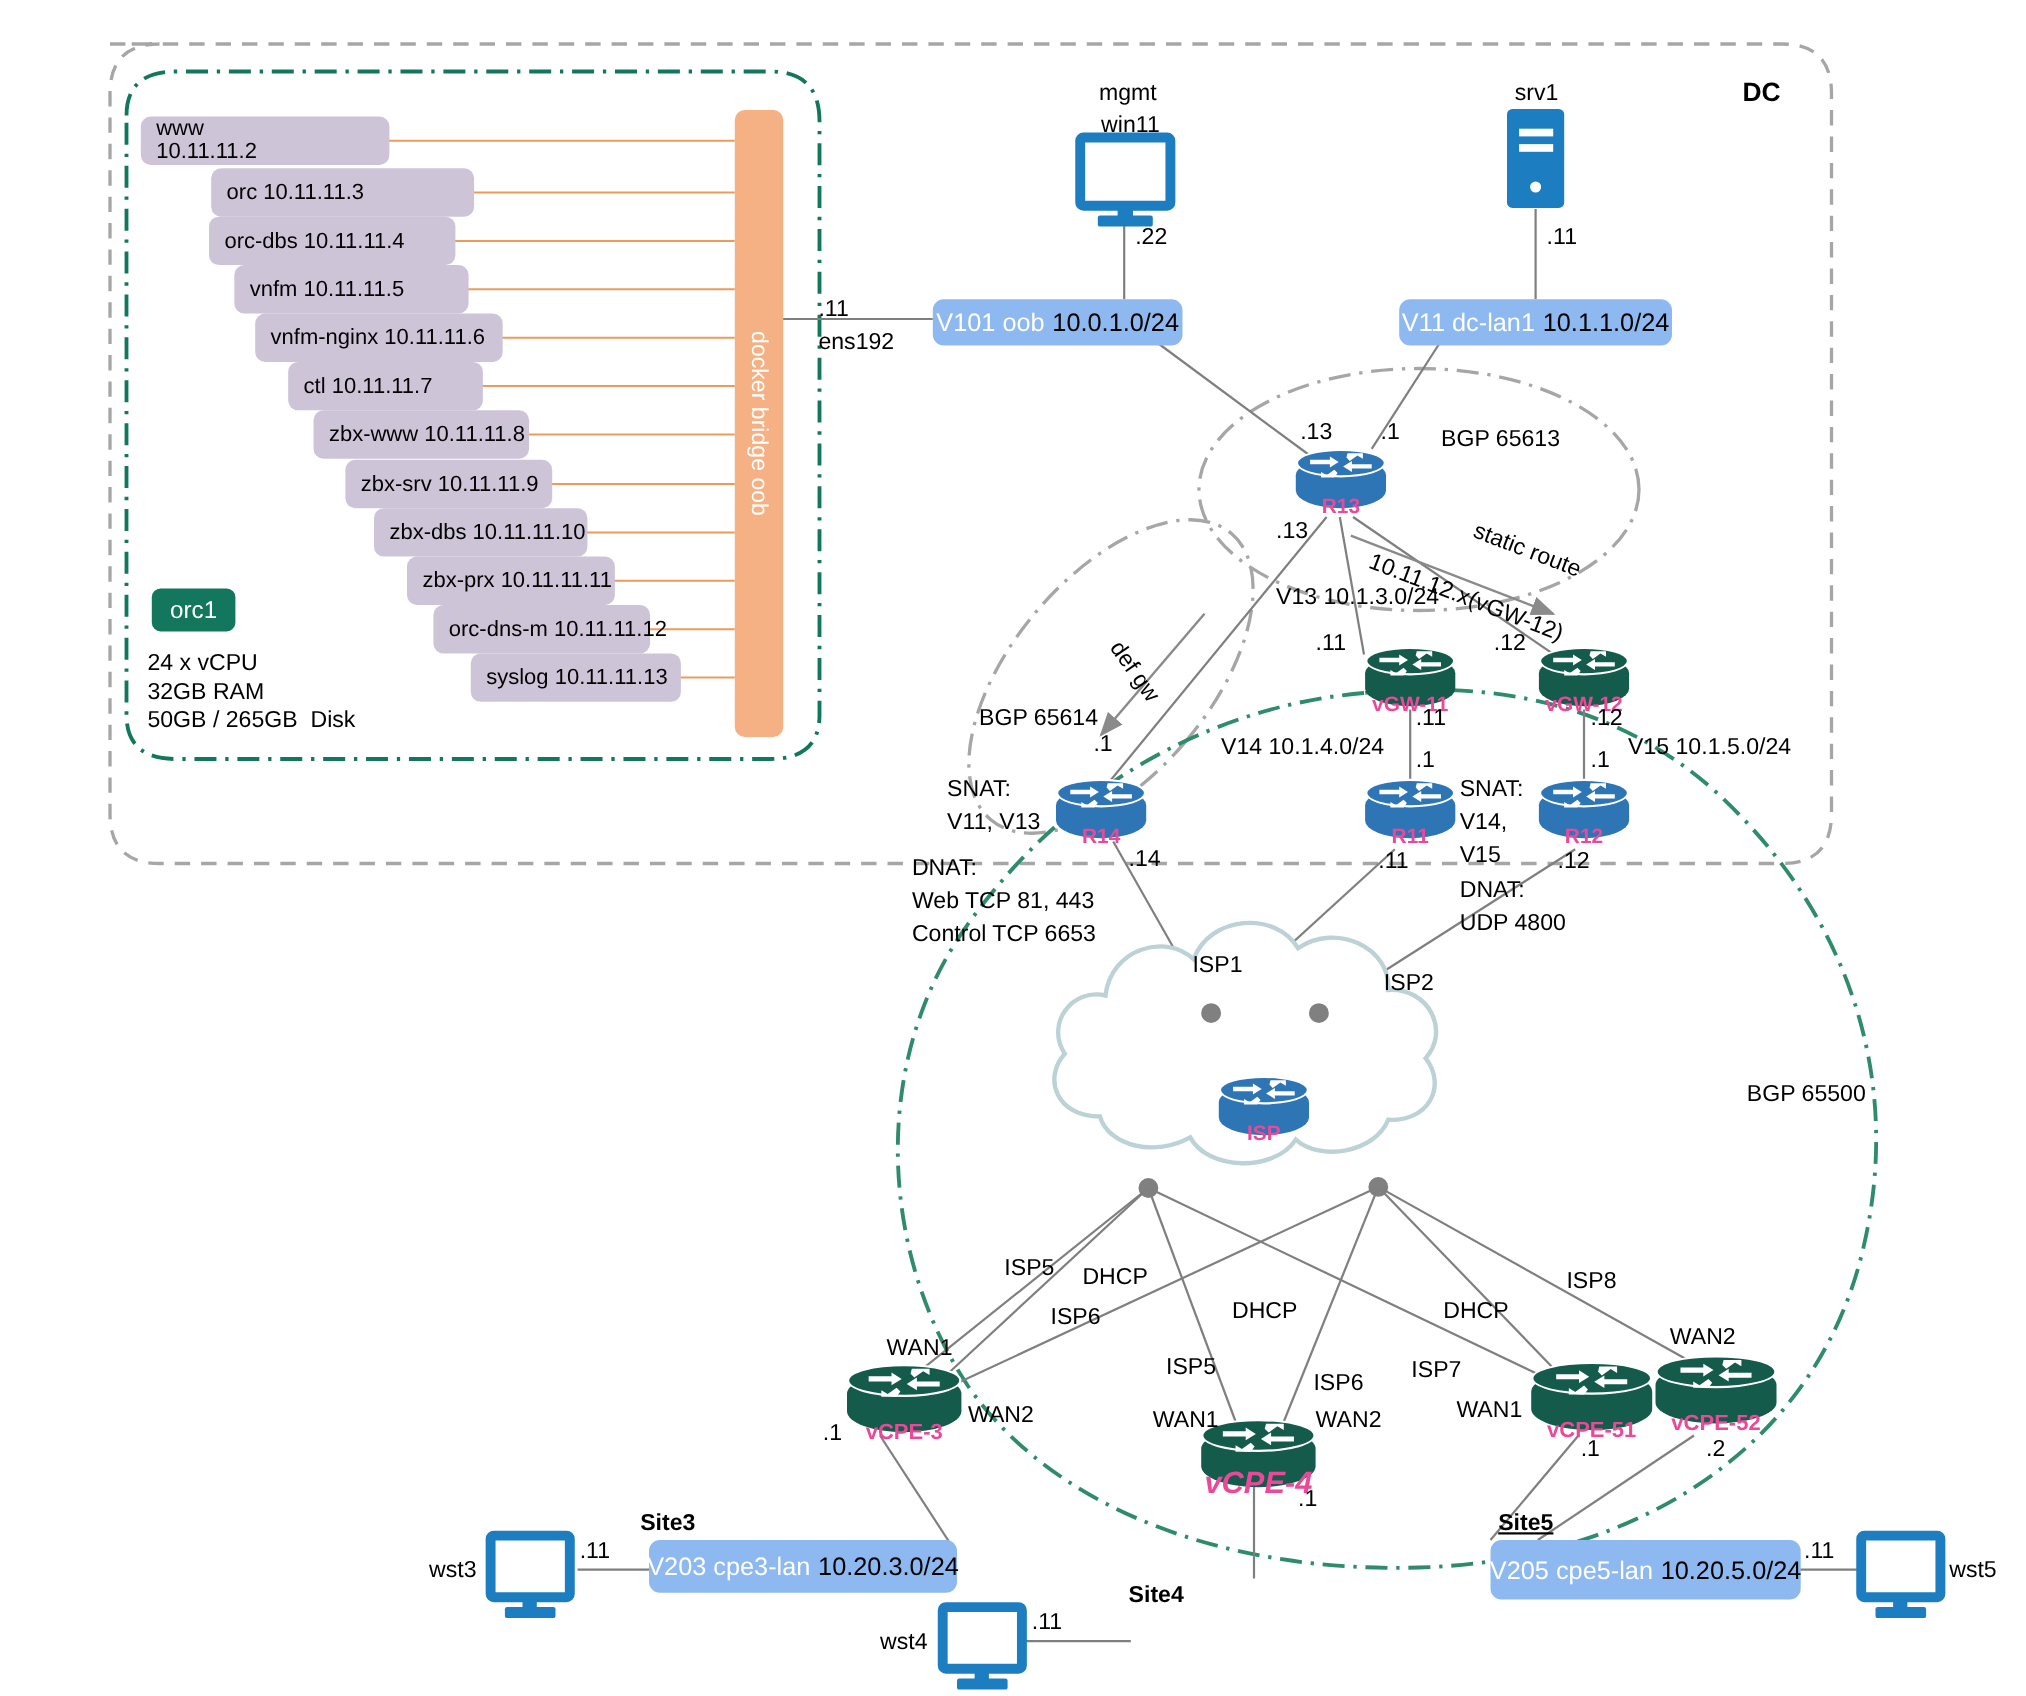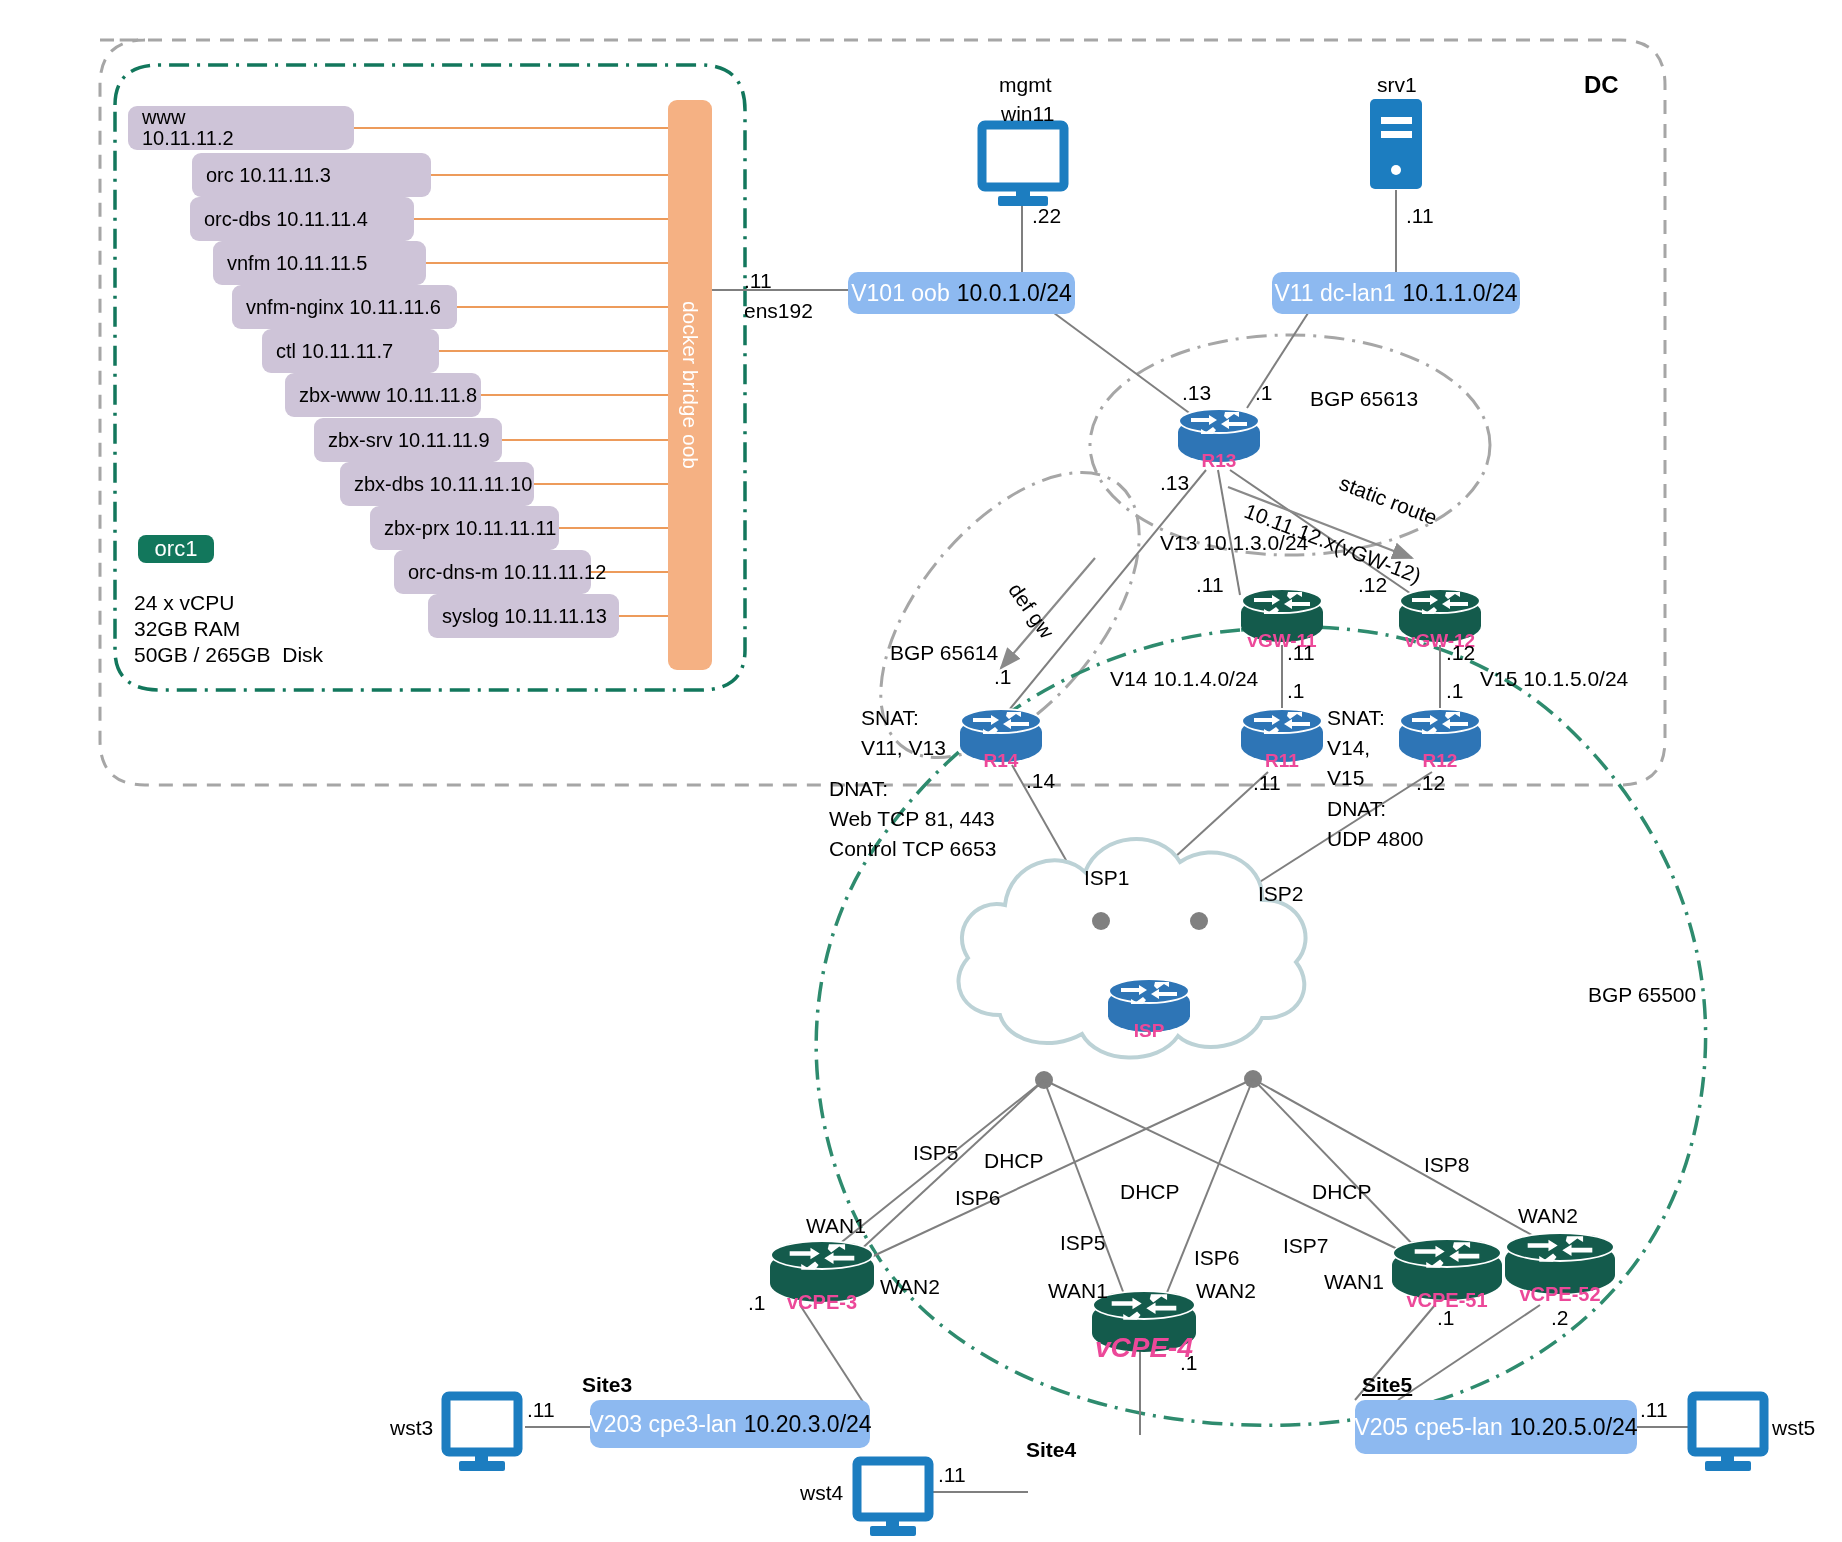--- a/index.html
+++ b/index.html
@@ -201,21 +201,21 @@
   <div class="ctrbox" style="left:370px;top:506px;width:175px;height:44px;">
       <span>zbx-prx 10.11.11.11</span>
     </div>
   <div class="ctrbox" style="left:394px;top:550px;width:183px;height:44px;">
       <span>orc-dns-m 10.11.11.12</span>
     </div>
   <div class="ctrbox" style="left:428px;top:594px;width:177px;height:44px;">
       <span>syslog 10.11.11.13</span>
     </div>
 
-  <div class="orcbadge" style="left:138px;top:535px;width:76px;height:28px;">
+  <div class="orcbadge" style="left:138px;top:535px;width:76px;height:39px;">
     <span>orc1</span>
   </div>
   <div class="lbl" style="left:134px;top:590px;">24 x vCPU</div>
   <div class="lbl" style="left:134px;top:616px;">32GB RAM</div>
   <div class="lbl" style="left:134px;top:642px;">50GB / 265GB  Disk</div>
 
   <div class="lbl" style="left:744px;top:268px;">.11</div>
   <div class="lbl" style="left:744px;top:298px;">ens192</div>
 
   <div class="lbl big" style="left:1584px;top:70px;">DC</div>

